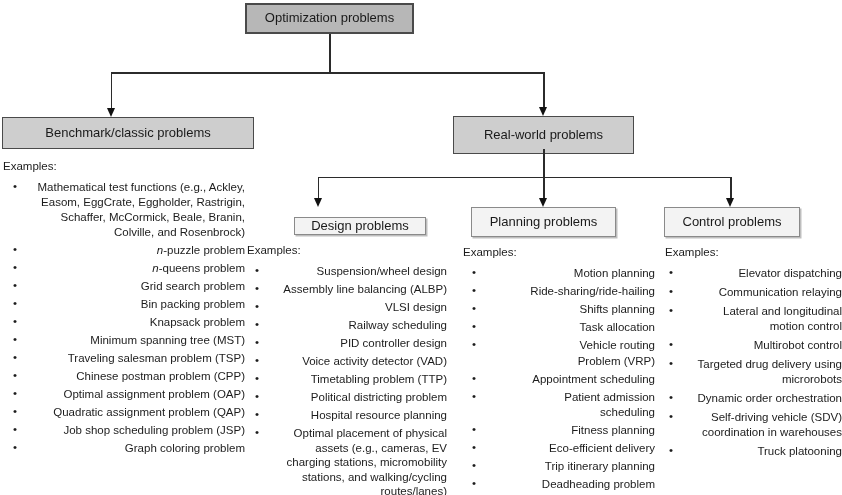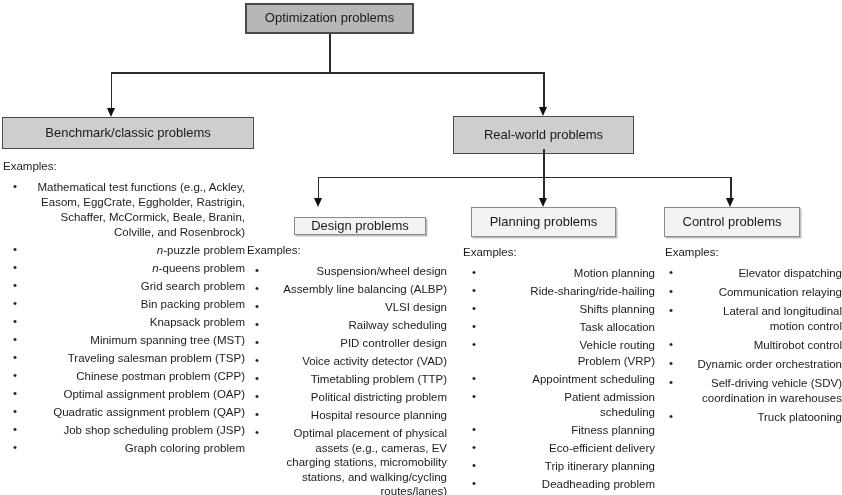--- a/index.html
+++ b/index.html
@@ -142,19 +142,20 @@
       </ul>
   </div>
 
   <div class="col col-control">
     <p class="examples-heading">Examples:</p>
     <ul class="examples-list">
         <li>Elevator dispatching</li>
         <li>Communication relaying</li>
         <li>Lateral and longitudinal<br>motion control</li>
         <li>Multirobot control</li>
+        <li>Targeted drug delivery using<br>microrobots</li>
         <li>Dynamic order orchestration</li>
         <li>Self-driving vehicle (SDV)<br>coordination in warehouses</li>
         <li>Truck platooning</li>
       </ul>
   </div>
 
 </div>
 
 </body></html>

